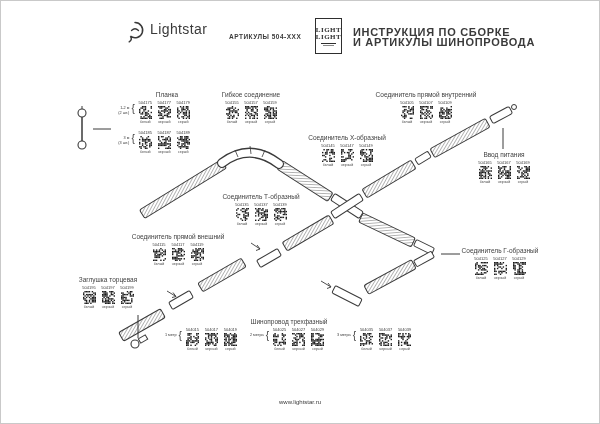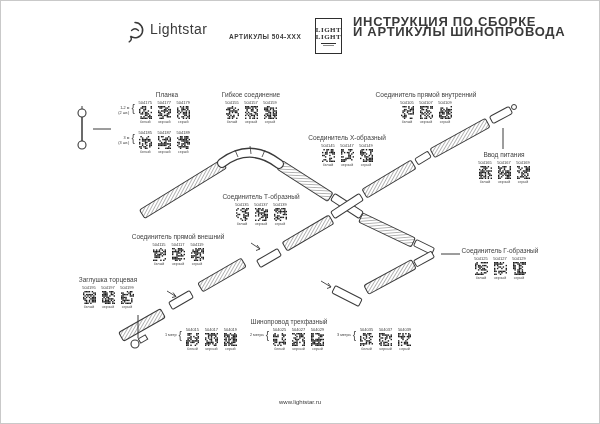--- a/index.html
+++ b/index.html
@@ -10,21 +10,21 @@
   .brand{position:absolute;left:124px;top:20px;display:flex;gap:5px;}
   .brand-text{font-size:14px;color:#3a3a3a;letter-spacing:.4px;}
   .articles{position:absolute;left:228px;top:32px;font-size:6.5px;font-weight:bold;
             letter-spacing:.5px;color:#3a3a3a;white-space:nowrap;}
   .logo-box{position:absolute;left:314px;top:17px;width:25px;height:34px;border:1.3px solid #2e2e2e;
             display:flex;flex-direction:column;align-items:center;justify-content:center;}
   .logo-box .t{font-family:"Liberation Serif",serif;font-weight:bold;font-size:7px;
                letter-spacing:.5px;color:#2e2e2e;line-height:7px;}
   .logo-box .rule{width:15px;height:1px;background:#2e2e2e;margin-top:2px;}
   .logo-box .rule2{width:11px;height:1px;background:#8a8a8a;margin-top:1px;}
-  .doc-title{position:absolute;left:352px;top:16px;font-size:13px;font-weight:bold;
+  .doc-title{position:absolute;left:352px;top:26px;font-size:11px;font-weight:bold;
              letter-spacing:.7px;color:#3a3a3a;line-height:10px;white-space:nowrap;}
 
   
   .diagram{position:absolute;left:0;top:0;width:598px;height:422px;}
 
   
   .group{position:absolute;display:flex;flex-direction:column;gap:3px;}
   .g-title{font-size:6.5px;color:#3f3f3f;text-align:center;white-space:nowrap;line-height:7px;}
   .group [data-rows]{display:flex;flex-direction:column;gap:7px;}
   #g-track [data-rows]{flex-direction:row;gap:11px;justify-content:center;}

